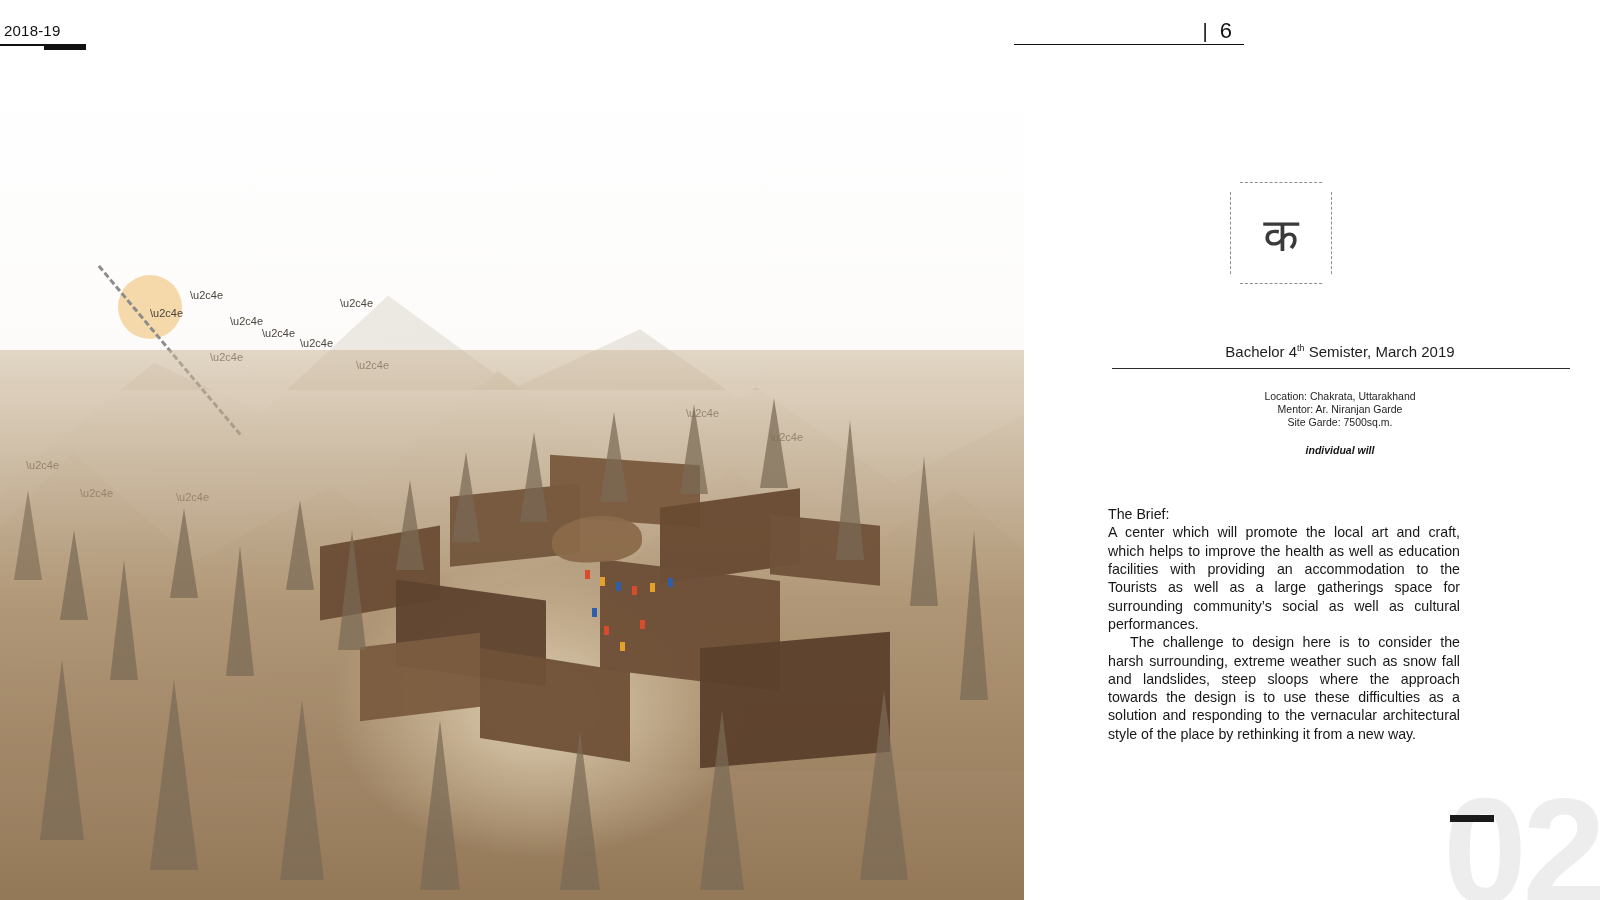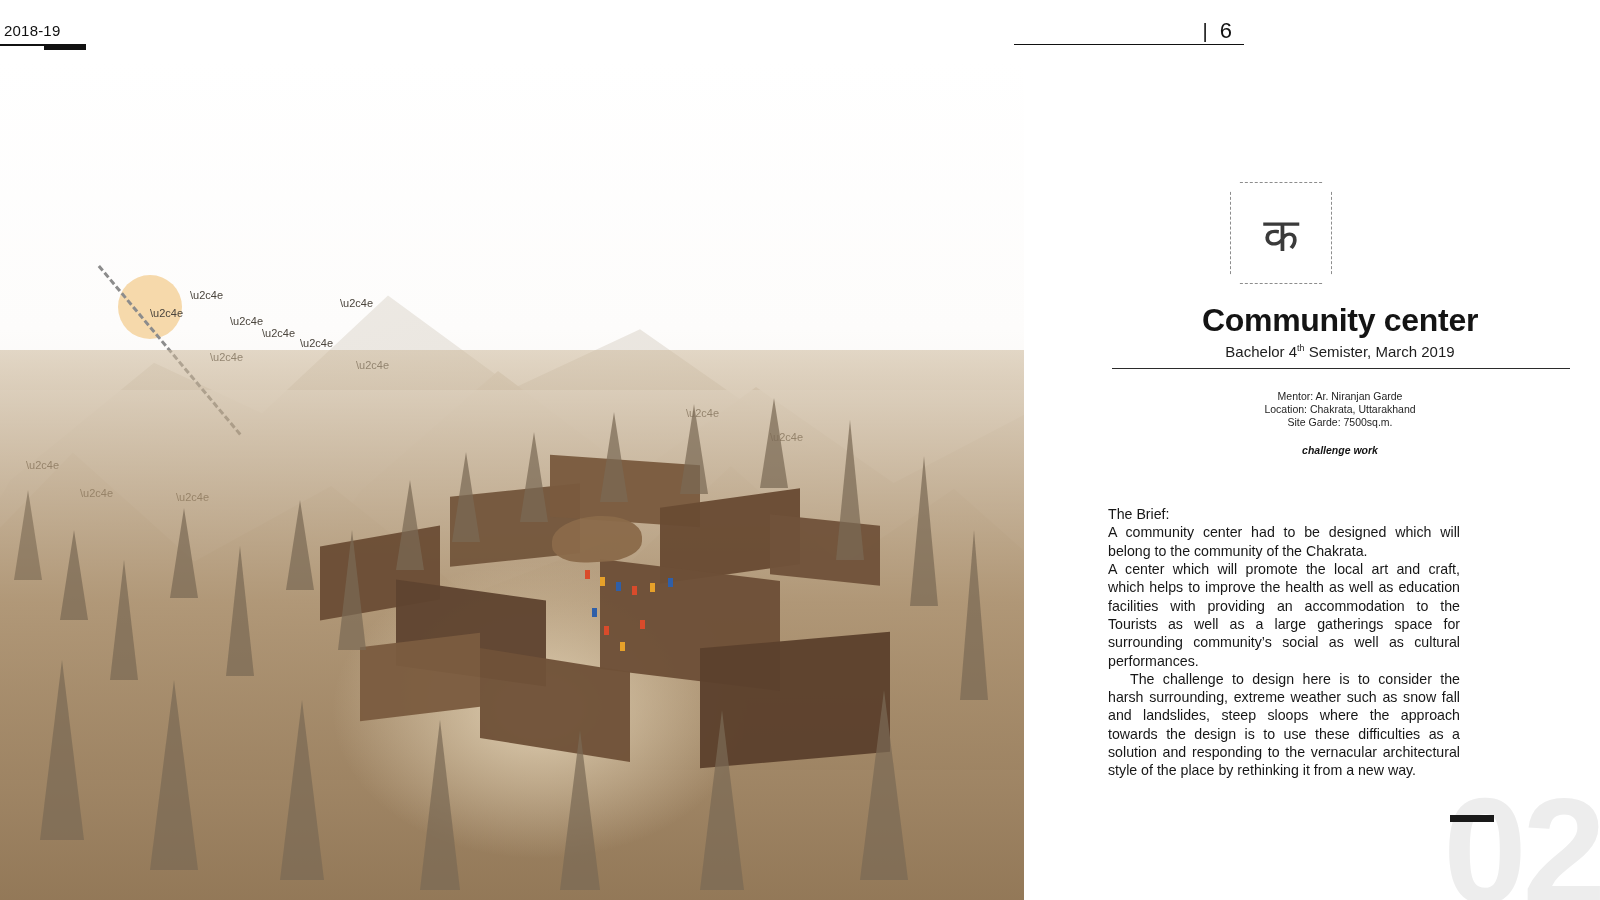--- a/index.html
+++ b/index.html
@@ -401,38 +401,36 @@
 <div class="right-col">
 
   <div class="logo-box">
     <div class="logo-corner" style="left:-7px;top:-7px"></div>
     <div class="logo-corner" style="right:-7px;top:-7px"></div>
     <div class="logo-corner" style="left:-7px;bottom:-7px"></div>
     <div class="logo-corner" style="right:-7px;bottom:-7px"></div>
     <div class="logo-mark">क</div>
   </div>
 
-  <div class="title">Community center</div>
 
   <div class="subtitle">
     <span>Bachelor 4</span><sup>th</sup><span> Semister, March 2019</span>
   </div>
 
   <div class="divider"></div>
 
   <div class="meta">
+    <div>Location: Chakrata, Uttarakhand</div>
     <div>Mentor: Ar. Niranjan Garde</div>
-    <div>Location: Chakrata, Uttarakhand</div>
     <div>Site Garde: 7500sq.m.</div>
   </div>
 
-  <div class="individual">challenge work</div>
+  <div class="individual">individual will</div>
 
   <div class="brief">
     <span class="brief-heading">The Brief:</span>
-    <p>A community center had to be designed which will belong to the community of the Chakrata.</p>
     <p>A center which will promote the local art and craft, which helps to improve the health as well as education facilities with providing an accommodation to the Tourists as well as a large gatherings space for surrounding community’s social as well as cultural performances.</p>
     <p class="indent">The challenge to design here is to consider the harsh surrounding, extreme weather such as snow fall and landslides, steep sloops where the approach towards the design is to use these difficulties as a solution and responding to the vernacular architectural style of the place by rethinking it from a new way.</p>
   </div>
 
   <div class="bignum">02</div>
   <div class="num-bar"></div>
 </div>
 
 </body></html>

